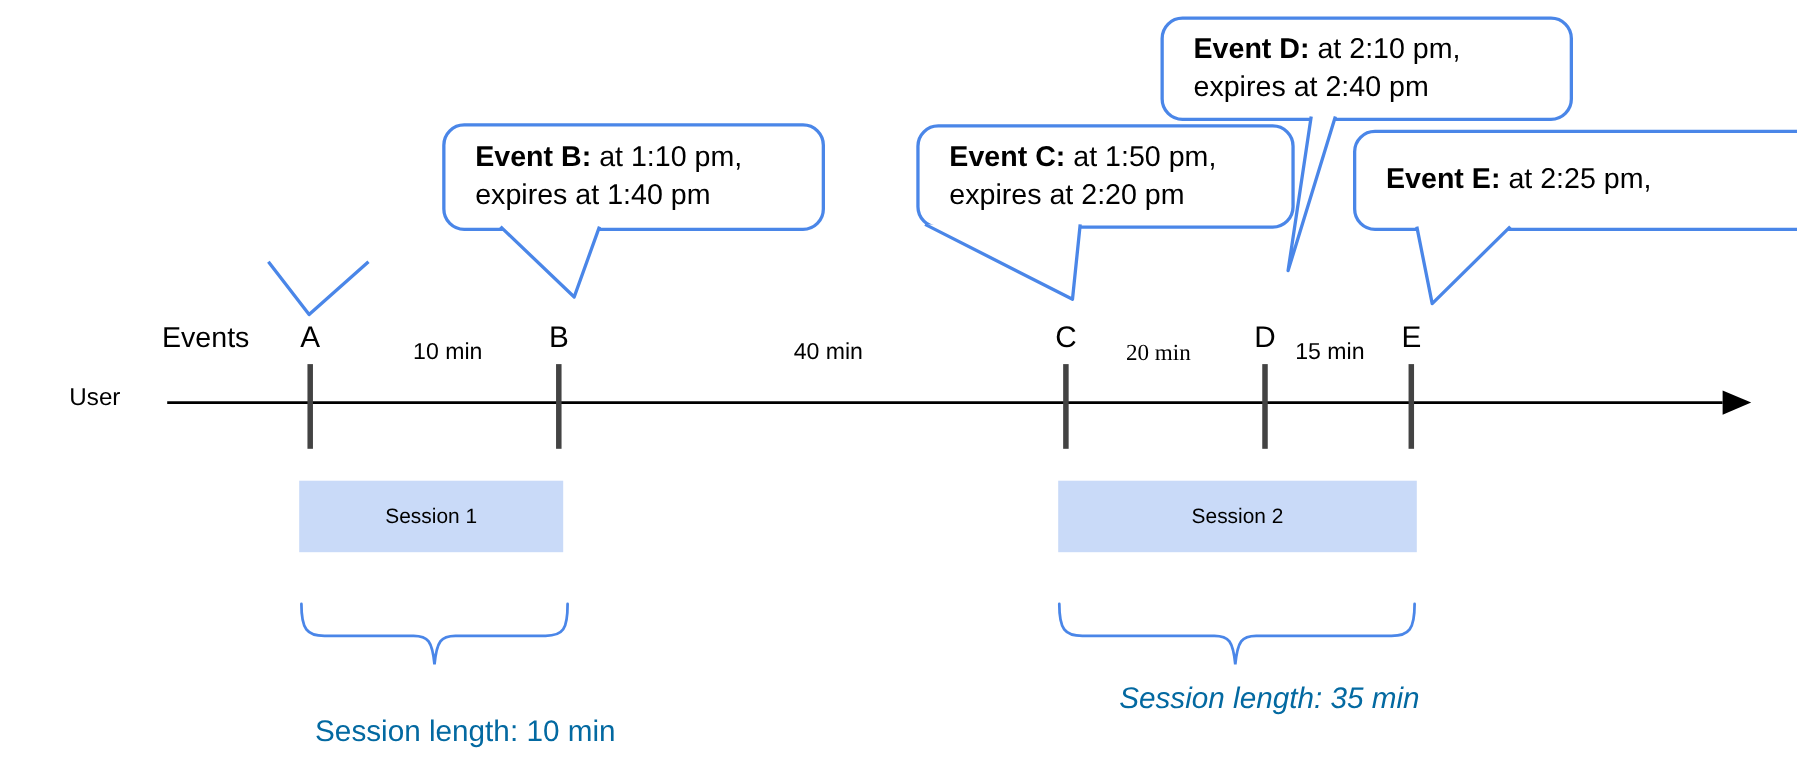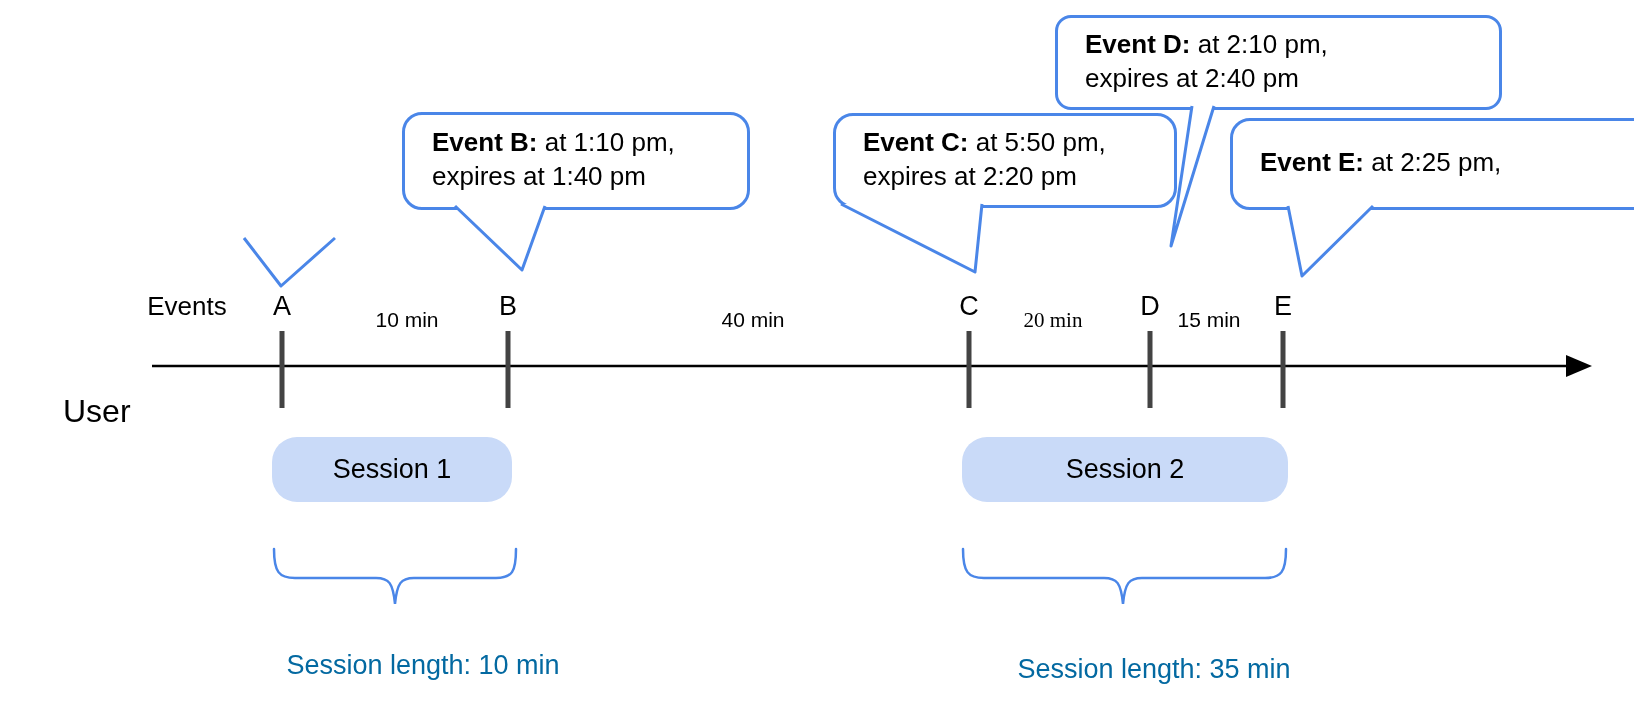--- a/index.html
+++ b/index.html
@@ -14,46 +14,46 @@
     display:flex;flex-direction:column;justify-content:center;
     padding:6px 12px 10px 27px;font-size:26px;line-height:34px;z-index:1;
   }
   .bubble .bold{font-weight:bold;}
   .bubble p{margin:0;}
   .abs{position:absolute;white-space:nowrap;}
   .cx{transform:translateX(-50%);}
   .letter{font-size:27px;}
   .gap{font-size:21px;}
   .events-label{font-size:26px;}
-  .user-label{font-size:32px;margin-top:45px;}
+  .user-label{font-size:22px;}
   .session-box{
     position:absolute;background:var(--fill,#c9daf8);
     display:flex;align-items:center;justify-content:center;
-    font-size:27px;z-index:1;border-radius:25px;
+    font-size:19px;z-index:1;
   }
   .length-label{font-size:27px;color:#0369a1;}
   #overlay{position:absolute;left:0;top:0;z-index:2;pointer-events:none;}
 </style>
 </head>
 <body>
 
 <div id="canvas" style="--blue: #4a86e8; --fill: #c9daf8;">
 
 
   <div class="bubble" style="left:402px;top:112px;width:348px;height:98px;">
     <p class="line"><span class="bold">Event B:</span><span> at 1:10 pm,</span></p>
     <p class="line">expires at 1:40 pm</p>
   </div>
 
   <div class="bubble" style="left:833px;top:113px;width:344px;height:95px;">
-    <p class="line"><span class="bold">Event C:</span><span> at 5:50 pm,</span></p>
+    <p class="line"><span class="bold">Event C:</span><span> at 1:50 pm,</span></p>
     <p class="line">expires at 2:20 pm</p>
   </div>
 
-  <div class="bubble" style="left:1055px;top:15px;width:447px;height:95px;border-radius:16px;">
+  <div class="bubble" style="left:1055px;top:15px;width:375px;height:95px;">
     <p class="line"><span class="bold">Event D:</span><span> at 2:10 pm,</span></p>
     <p class="line">expires at 2:40 pm</p>
   </div>
 
   <div class="bubble" style="left:1230px;top:118px;width:424px;height:92px;">
     <p class="line"><span class="bold">Event E:</span><span> at 2:25 pm,</span></p>
   </div>
 
   <div class="abs cx events-label" style="left:187px;top:291px;">Events</div>
   <div class="abs user-label" style="left:63px;top:348px;">User</div>
@@ -70,21 +70,21 @@
   <div class="abs cx gap" style="left:1209px;top:308px;">15 min</div>
 
   <div class="session-box" style="left:272px;top:437px;width:240px;height:65px;">
     <span>Session 1</span>
   </div>
   <div class="session-box" style="left:962px;top:437px;width:326px;height:65px;">
     <span>Session 2</span>
   </div>
 
   <div class="abs cx length-label" style="left:423px;top:650px;">Session length: 10 min</div>
-  <div class="abs cx length-label" style="left:1154px;top:654px;">Session length: 35 min</div>
+  <div class="abs cx length-label" style="left:1154px;top:620px;font-style:italic;">Session length: 35 min</div>
 
   <svg id="overlay" width="1634" height="702" viewBox="0 0 1634 702">
 
     <path d="M 244,238 L 281,286 L 335,238" fill="#ffffff" stroke="#4a86e8" stroke-width="3" stroke-linejoin="round"></path>
     <path d="M 455,206 L 522,270 L 545,206" fill="#ffffff" stroke="#4a86e8" stroke-width="3" stroke-linejoin="round"></path>
     <path d="M 841,204 L 975,272 L 982,204" fill="#ffffff" stroke="#4a86e8" stroke-width="3" stroke-linejoin="round"></path>
     <path d="M 1192,106 L 1171,246 L 1214,106" fill="#ffffff" stroke="#4a86e8" stroke-width="3" stroke-linejoin="round"></path>
     <path d="M 1288,206 L 1302,276 L 1373,206" fill="#ffffff" stroke="#4a86e8" stroke-width="3" stroke-linejoin="round"></path>
 
     <line x1="152" y1="366" x2="1566" y2="366" stroke="#000000" stroke-width="2.5"></line>

